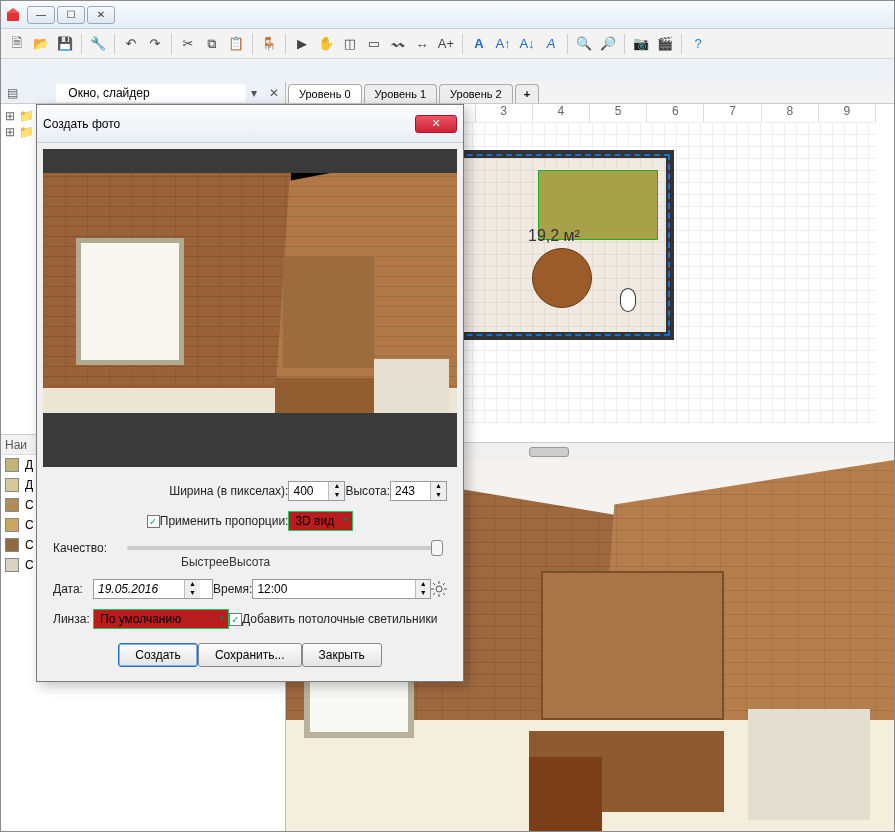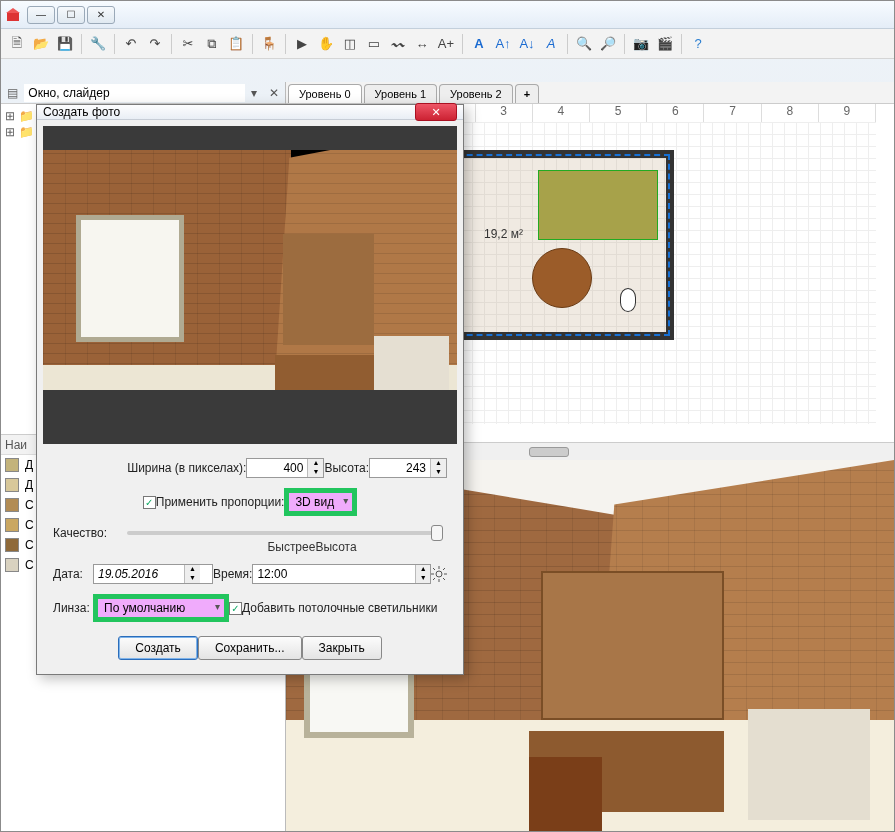--- a/index.html
+++ b/index.html
@@ -20,21 +20,21 @@
 
 
 .toolbar { height: 30px; background: #f3f3f3; display:flex; align-items:center; padding: 0 6px; gap:4px; border-bottom:1px solid #d5d5d5; }
 .tbtn { width:20px; height:20px; border:1px solid transparent; border-radius:2px; display:flex; align-items:center; justify-content:center; font-size:13px; color:#444; }
 .tsep { width:1px; height:20px; background:#ccc; margin:0 2px;}
 
 
 .content { position:absolute; top:81px; bottom:0; left:0; right:0; display:flex; }
 .left-col { width:285px; display:flex; flex-direction:column; border-right:1px solid #bbb;}
 .catalog-top { height:22px; display:flex; align-items:center; border-bottom:1px solid #ccc; }
-.catalog-top input { flex:1; border:none; padding:2px 4px; background:#fff;}
+.catalog-top input { flex:1; border:none; padding:2px 12px; background:#fff;margin-left:32px;}
 .catalog-top .dd { padding:0 6px; color:#555;}
 .tree { flex:0 0 330px; background:#fff; overflow:auto; padding:4px 2px;}
 .tree-row { display:flex; align-items:center; gap:4px; padding:1px 2px;}
 .tree-row .expander{ width:10px; text-align:center; color:#666;}
 .furniture-list { flex:1; background:#fff; border-top:1px solid #ccc; overflow:hidden;}
 .furn-hdr{ height:20px; background:#f2f2f2; border-bottom:1px solid #ddd; display:flex; align-items:center; padding:0 4px; color:#555;}
 .furn-row{ display:flex; align-items:center; height:20px; padding:0 4px; gap:6px;}
 .furn-row .sw{ width:14px; height:14px; background:#cfa96a; border:1px solid #888;}
 
 
@@ -49,21 +49,21 @@
 .ruler-v{ position:absolute; top:18px; left:0; width:18px; bottom:0; display:flex; flex-direction:column;}
 .ruler-v span{ flex:1; writing-mode:vertical-rl; text-align:center; font-size:10px; color:#666; border-bottom:1px solid #ddd;}
 .plan-grid{ position:absolute; inset:18px 18px 18px 18px; background-image:
   linear-gradient(#eee 1px,transparent 1px),
   linear-gradient(90deg,#eee 1px,transparent 1px),
   linear-gradient(#ccc 1px,transparent 1px),
   linear-gradient(90deg,#ccc 1px,transparent 1px);
   background-size:12px 12px,12px 12px,60px 60px,60px 60px;}
 .room-rect{ position:absolute; left:60px; top:28px; width:310px; height:190px; border:8px solid #333; background:rgba(180,150,110,0.2);}
 .room-rect .select{ position:absolute; inset:-4px; border:2px dashed #1570d6;}
-.room-area{ position:absolute; left:180px; top:105px; font-size:12px; color:#333;}
+.room-area{ position:absolute; left:180px; top:105px; font-size:16px; color:#333;padding-left:44px;}
 .furn-piece{ position:absolute; border:1px solid #2a2; background:#9b8; }
 .sofa{ right:8px; top:12px; width:120px; height:70px; background:#a7a24a;}
 .table{ left:160px; top:90px; width:60px; height:60px; border-radius:50%; background:#9b5c29; border:1px solid #6a3b14;}
 .desk{ left:10px; top:30px; width:70px; height:50px; background:#8a6a45;}
 .cam{ position:absolute; right:30px; bottom:20px; width:16px; height:24px; background:#fff; border:1px solid #333; border-radius:50%/40%;}
 
 .h-scroll{ height:18px; background:#f0f0f0; border-top:1px solid #ccc; position:relative;}
 .h-scroll .thumb{ position:absolute; left:40%; width:40px; height:10px; top:4px; background:#ccc; border:1px solid #999; border-radius:3px;}
 
 .view3d{ flex:1; background:#f3f3f3; position:relative; overflow:hidden;}
@@ -78,21 +78,21 @@
  repeating-linear-gradient(90deg, rgba(0,0,0,0.07) 0 1px, transparent 1px 26px);}
 .floor3d{ position:absolute; left:0; right:0; bottom:0; height:30%; background:#f4eedd;}
 .window3d{ position:absolute; left:3%; top:45%; width:18%; height:30%; background:#f8f8f4; border:6px solid #b8b29a;}
 .shelf3d{ position:absolute; left:42%; top:30%; width:30%; height:40%; background:#a87648; border:2px solid #7a4e26;}
 .desk3d{ position:absolute; left:40%; bottom:5%; width:32%; height:22%; background:#8d5a2f;}
 .chair3d{ position:absolute; right:4%; bottom:3%; width:20%; height:30%; background:#e4ded0;}
 .chair3d2{ position:absolute; left:40%; bottom:0; width:12%; height:20%; background:#7a3e18;}
 
 
 .dialog{ position:absolute; left:36px; top:104px; width:428px; background:#f0f0f0; border:1px solid #7a7a7a; box-shadow:4px 4px 12px rgba(0,0,0,0.25);}
-.dialog .dlg-title{ height:15px; background:linear-gradient(#fdfdfe,#e9eef5); display:flex; align-items:center; padding:0 6px; border-bottom:1px solid #c7cdd6;}
+.dialog .dlg-title{ height:38px; background:linear-gradient(#fdfdfe,#e9eef5); display:flex; align-items:center; padding:0 6px; border-bottom:1px solid #c7cdd6;}
 .dialog .dlg-title span{ flex:1;}
 .dialog .dlg-close{ width:42px; height:18px; background:linear-gradient(#e56 0%, #c23 100%); border:1px solid #a12; border-radius:3px; color:#fff; display:flex; align-items:center; justify-content:center; font-size:11px;}
 .dialog .preview{ height:318px; margin:6px; background:#000; position:relative; overflow:hidden;}
 .preview .pwall-l{position:absolute; left:0; top:0; width:60%; height:100%; background:#9a6238;}
 .preview .pwall-l::after{content:"";position:absolute;inset:0;background:
  repeating-linear-gradient(0deg, rgba(0,0,0,0.12) 0 1px, transparent 1px 10px),
  repeating-linear-gradient(90deg, rgba(0,0,0,0.08) 0 1px, transparent 1px 22px);}
 .preview .pwall-r{position:absolute; right:0; top:0; width:45%; height:100%; background:#b07847; clip-path:polygon(10% 10%, 100% 0, 100% 100%, 0 100%);}
 .preview .pwall-r::after{content:"";position:absolute;inset:0;background:
  repeating-linear-gradient(0deg, rgba(0,0,0,0.1) 0 1px, transparent 1px 10px);}
@@ -103,29 +103,29 @@
 .preview .pchair{position:absolute; right:2%; bottom:6%; width:18%; height:28%; background:#e5dfd2;}
 .preview .pbar-top{position:absolute; top:0; left:0; right:0; height:24px; background:#3a3a3a;}
 .preview .pbar-bot{position:absolute; bottom:0; left:0; right:0; height:54px; background:#3a3a3a;}
 
 .dlg-body{ padding:8px 16px 14px; display:flex; flex-direction:column; gap:10px;}
 .row{ display:flex; align-items:center; gap:0;}
 .row label{ color:#222;}
 .row.right{ justify-content:flex-end;}
 .row.center{ justify-content:center;}
 .spin{ display:flex; border:1px solid #999; background:#fff;}
-.spin input{ width:60px; border:none; text-align:right; padding:2px 4px;}
+.spin input{ width:39px; border:none; padding:2px 4px;}
 .spin .sp-btns{ width:16px; display:flex; flex-direction:column;}
 .spin .sp-btns div{ flex:1; text-align:center; font-size:7px; background:#eee; border-left:1px solid #bbb; line-height:7px;}
-.combo{ border:5px solid #22c55e; background:#f0abfc; padding:2px 18px 2px 6px; position:relative;}
+.combo{ border:1px solid #22c55e; background:#b91c1c; padding:2px 18px 2px 6px; position:relative;}
 .combo::after{content:"▾"; position:absolute; right:4px; top:2px; font-size:10px; color:#555;}
 .chk{ width:13px; height:13px; border:1px solid #777; background:#fff; display:inline-flex; align-items:center; justify-content:center; font-size:10px; color:#1a6;}
 .slider-track{ flex:1; height:4px; background:#ccc; position:relative; border-radius:2px; margin:0 4px;}
 .slider-thumb{ position:absolute; right:0; top:-6px; width:12px; height:16px; background:#f6f6f6; border:1px solid #888; border-radius:3px;}
-.tick-labels{ display:flex; justify-content:center; margin-left:128px; margin-right:4px; color:#333; font-size:11px;}
+.tick-labels{ display:flex; justify-content:flex-start; margin-left:128px; margin-right:4px; color:#333; font-size:11px;}
 .btn{ padding:4px 16px; border:1px solid #888; border-radius:3px; background:linear-gradient(#fcfcfc,#e4e4e4);}
 .btn.primary{ border-color:#2b6dbb; box-shadow:0 0 0 1px #7fb4ea inset;}
 .sun-icon{ width:16px; height:16px; display:inline-block;}
 .sun-icon svg{width:16px;height:16px;}
 </style>
 </head>
 <body>
 
 <div class="window-frame">
   <div class="title-bar">

